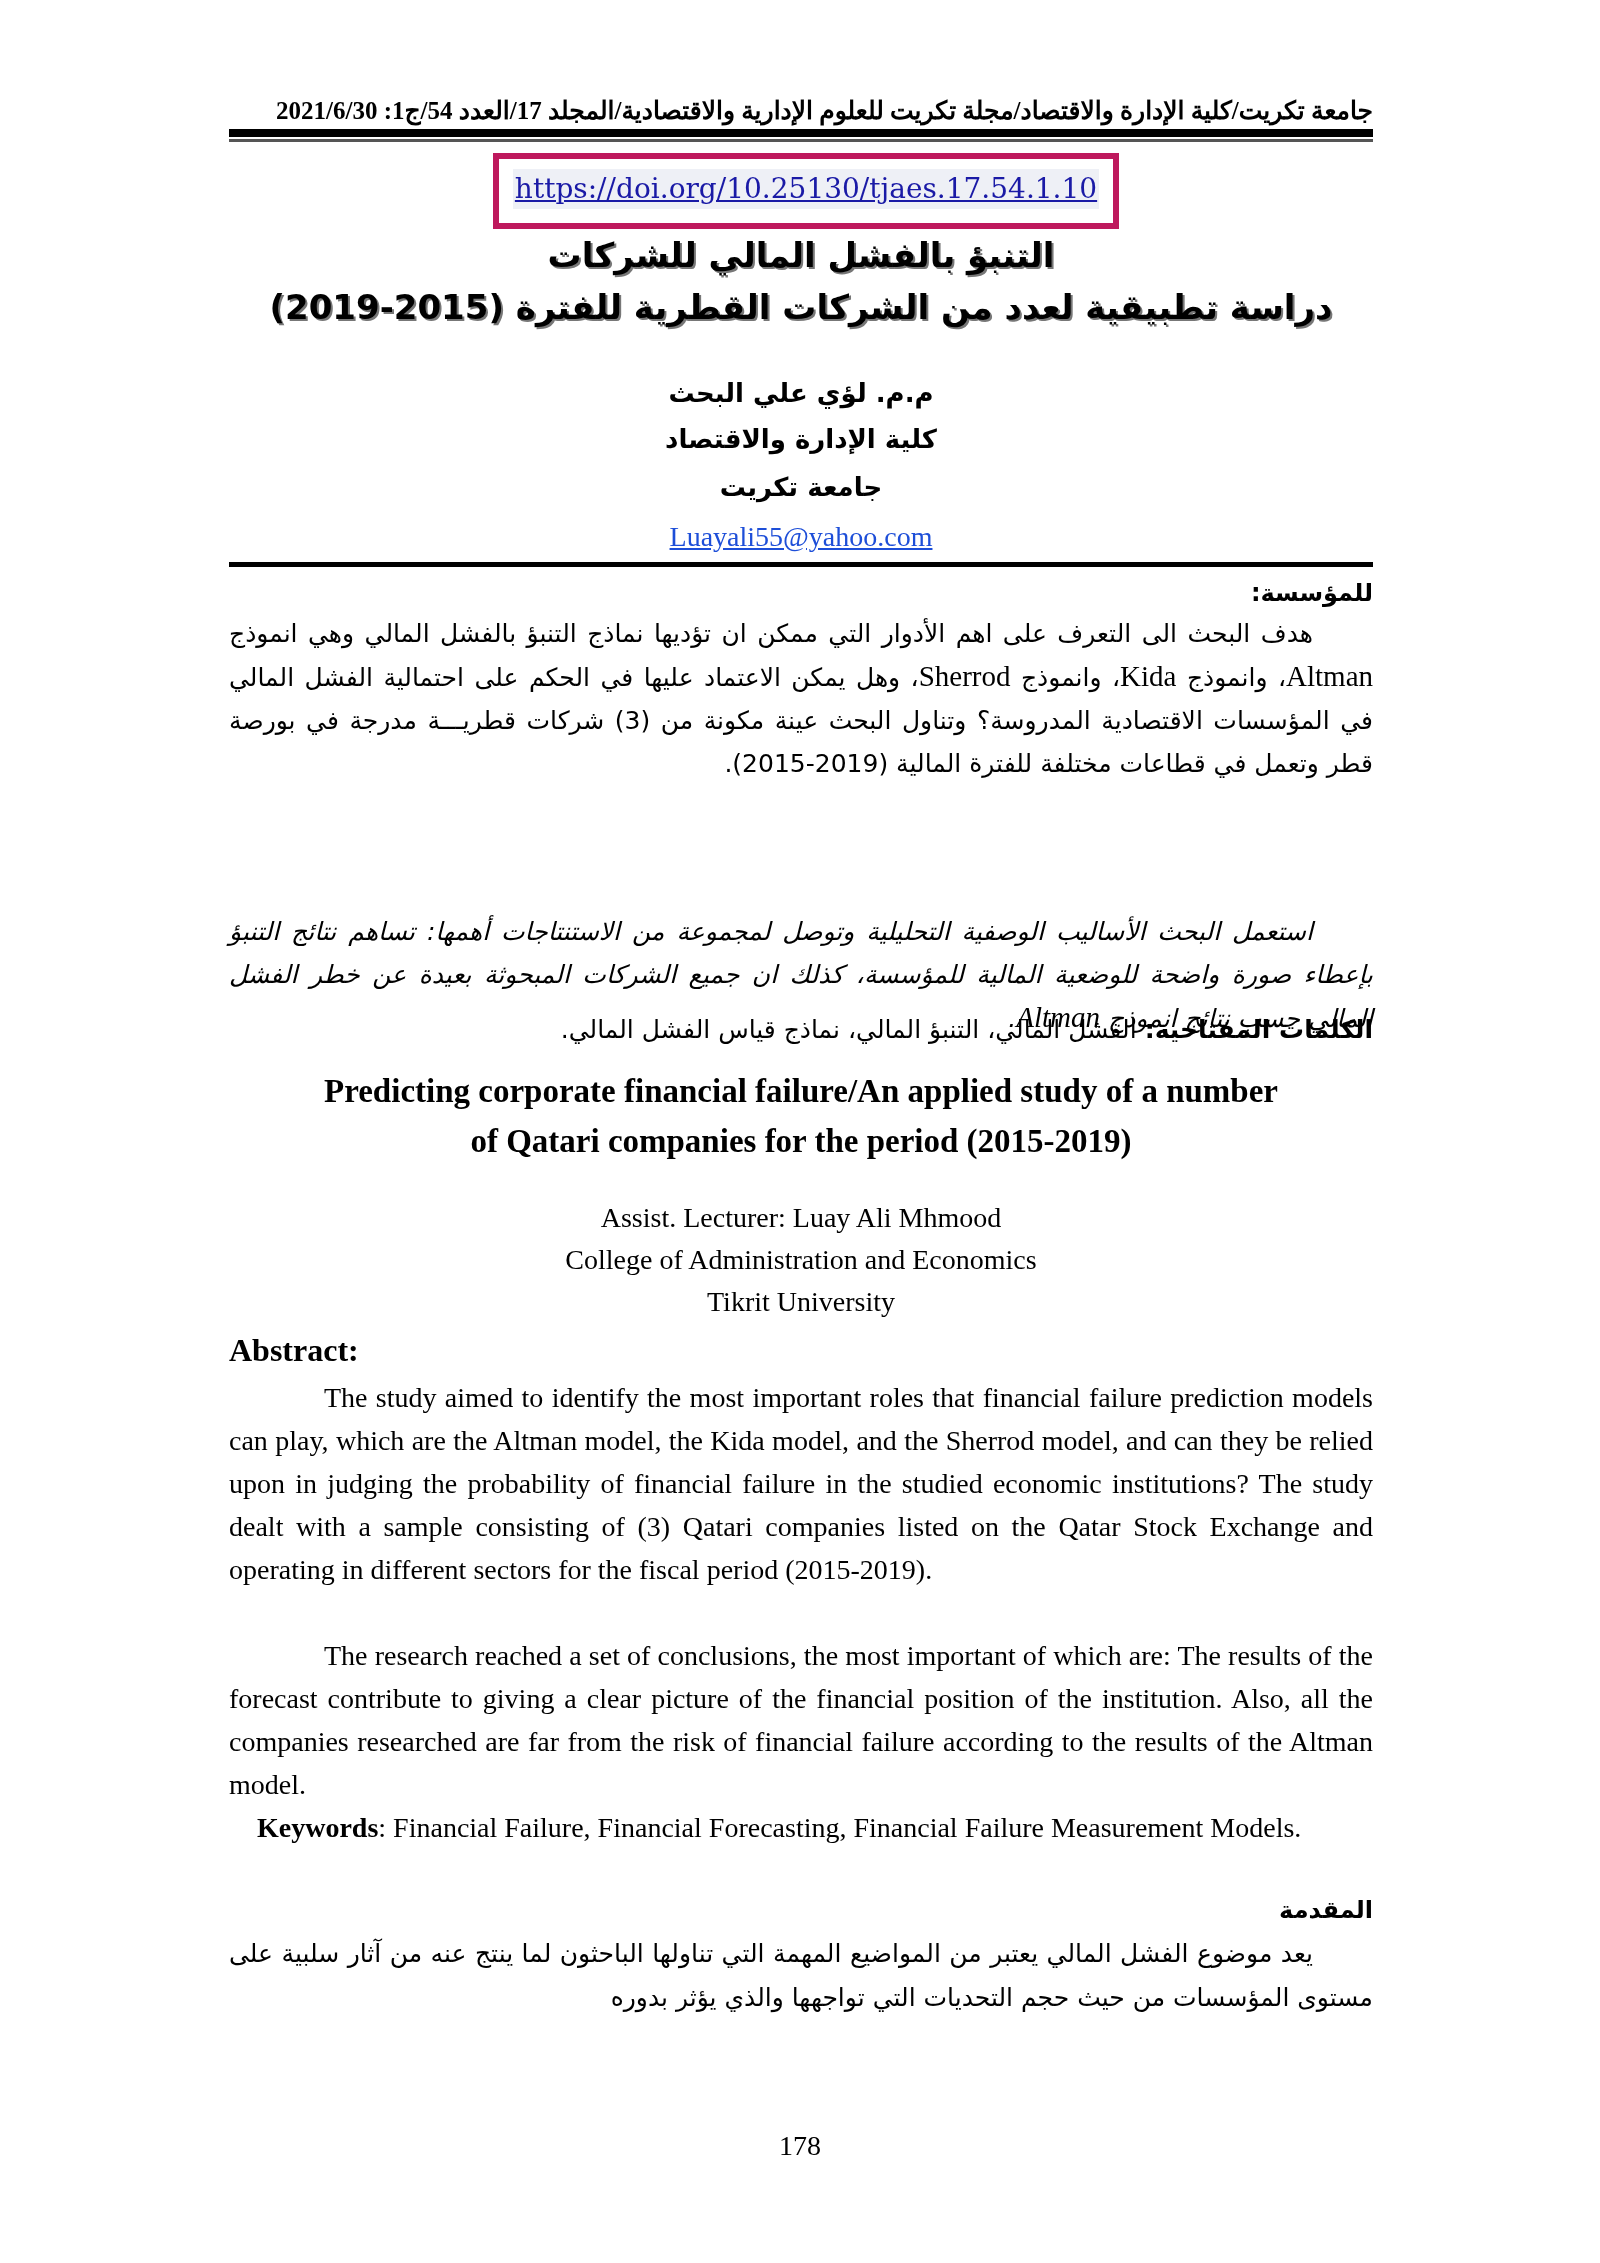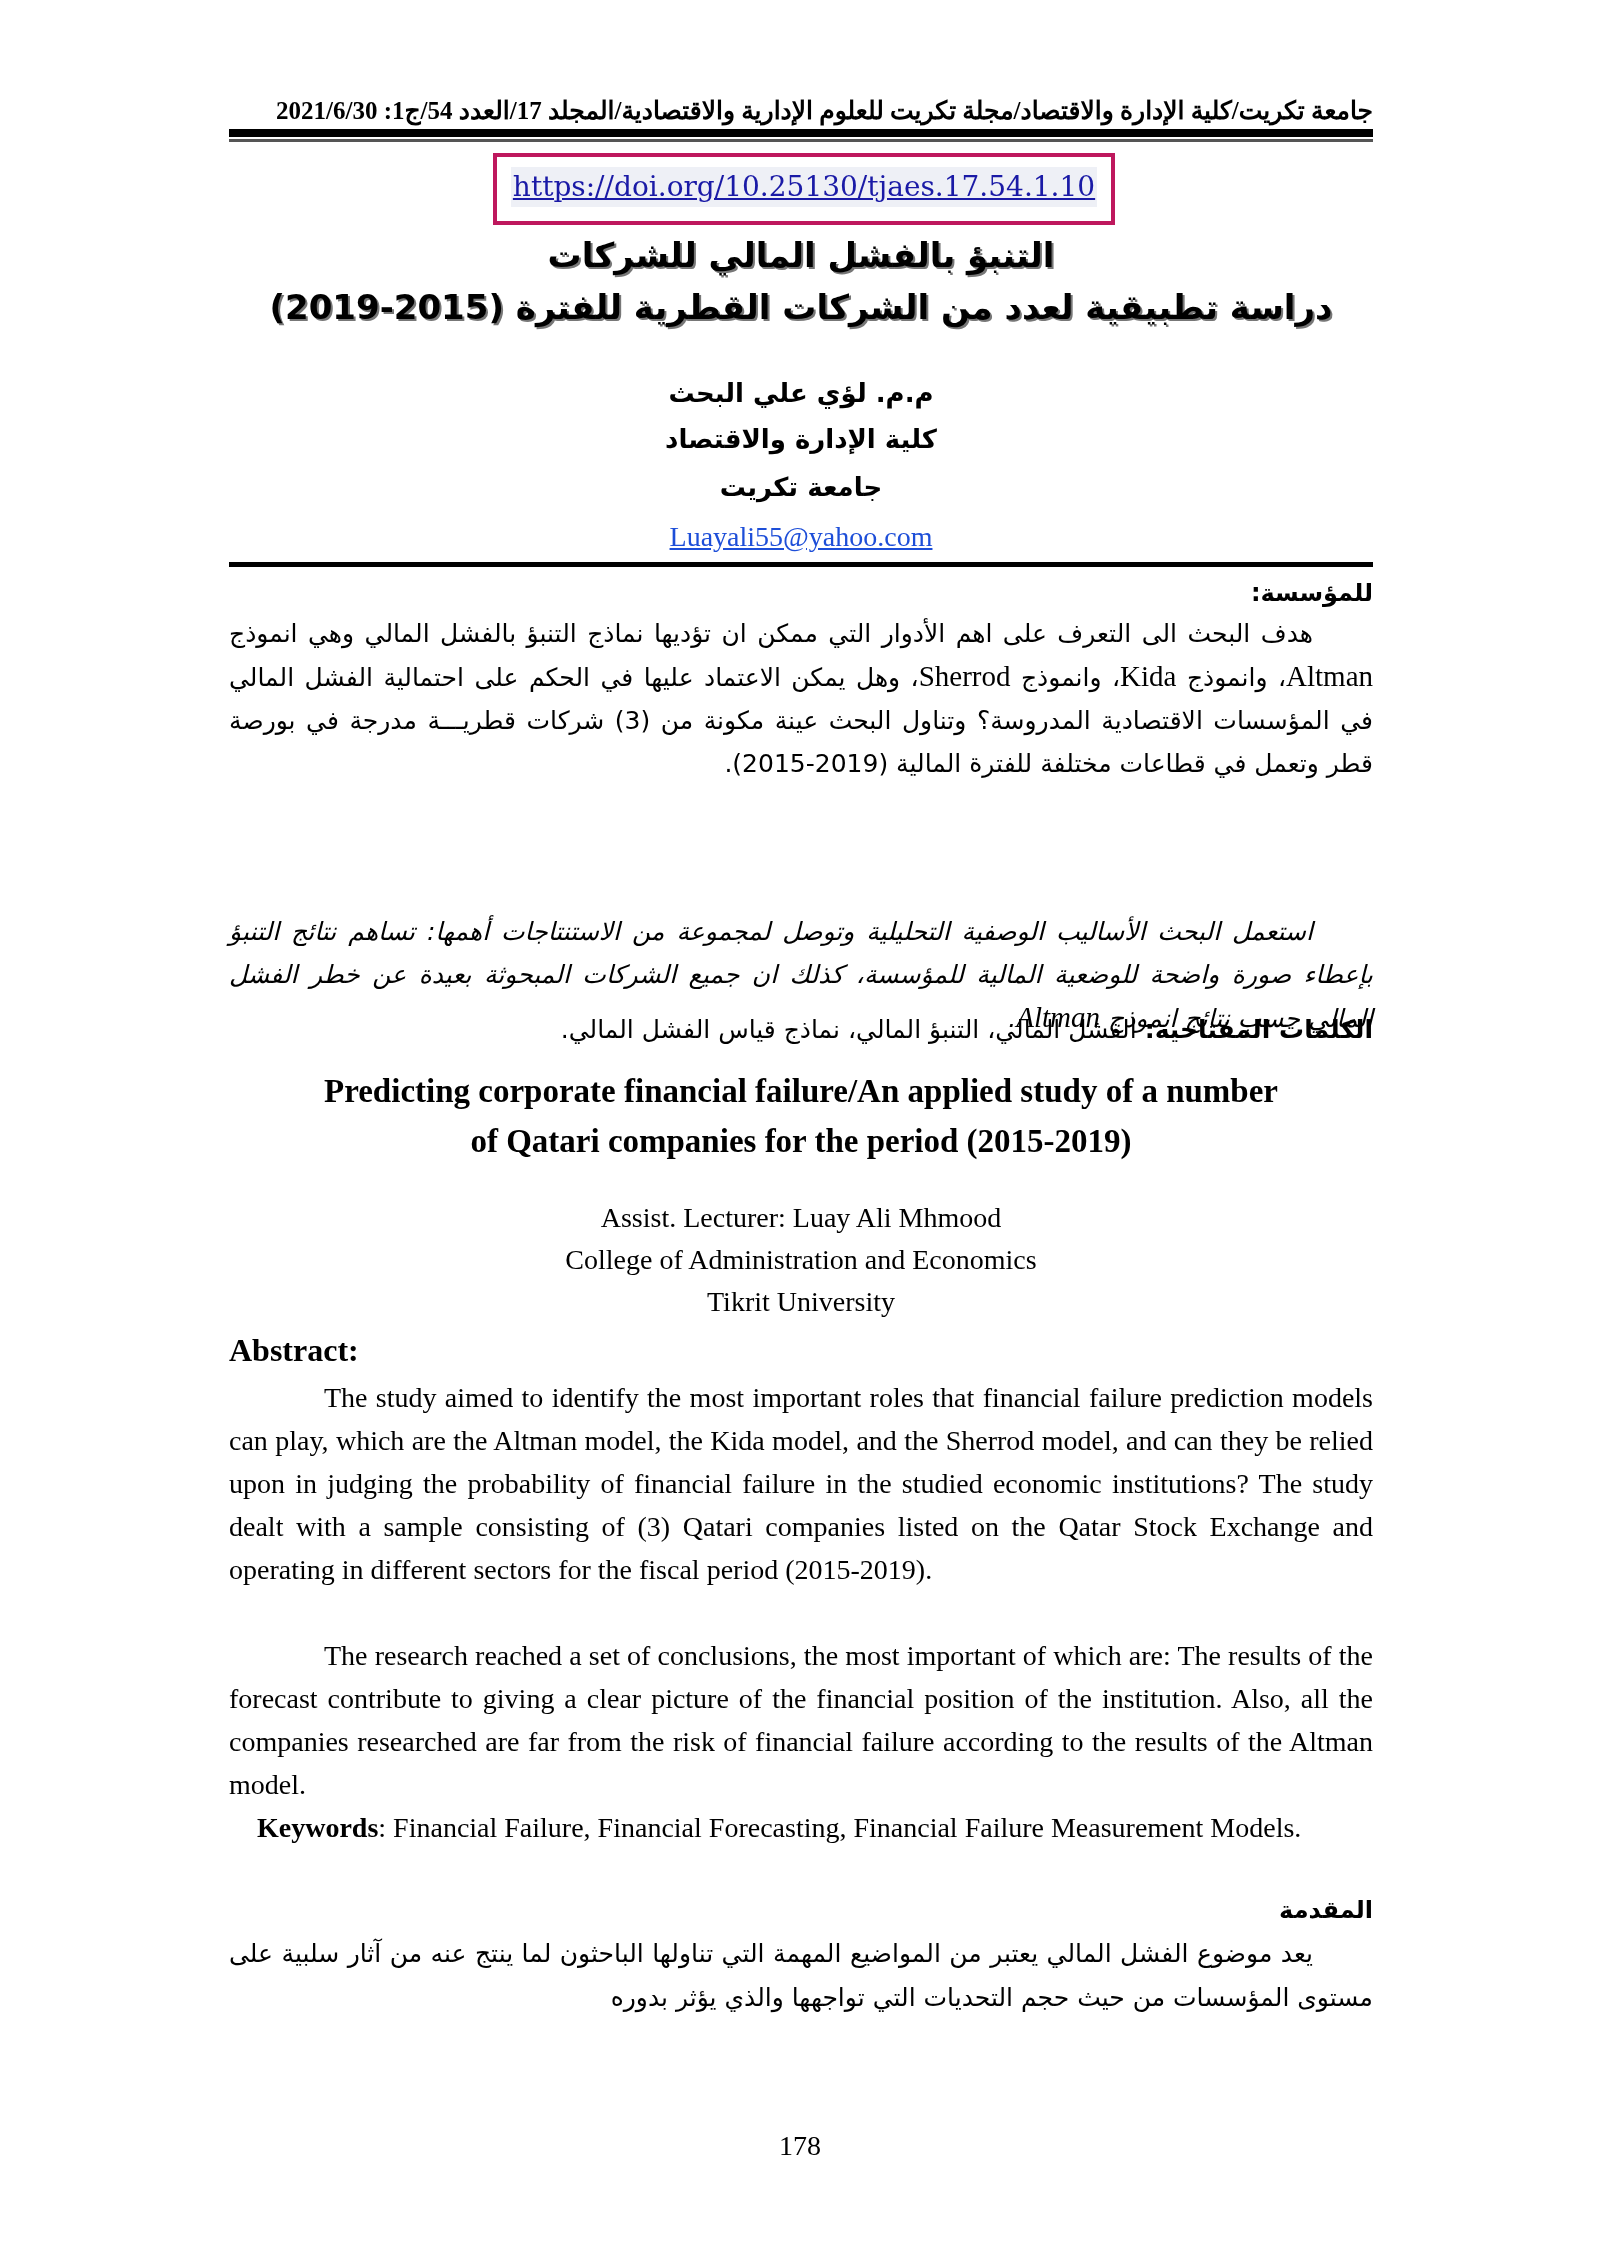--- a/index.html
+++ b/index.html
@@ -10,21 +10,21 @@
     position: absolute; left: 229px; width: 1144px; top: 96px;
     text-align: right; direction: rtl;
     font-family: "Liberation Serif", serif; font-weight: bold; font-size: 25px; line-height: 30px;
     white-space: nowrap;
   }
   .head-rule-thick { position: absolute; left: 229px; width: 1144px; top: 129px; height: 8px; background: #000; }
   .head-rule-thin { position: absolute; left: 229px; width: 1144px; top: 139px; height: 3px; background: #555; }
 
   .doi-box {
     position: absolute; left: 493px; top: 153px; width: 614px; height: 64px;
-    border: 4px solid #be185d; box-sizing: content-box; text-align: center;
+    border: 6px solid #be185d; box-sizing: content-box; text-align: center;
   }
   .doi-link {
     display: inline-block; margin-top: 10px;
     font-family: "DejaVu Serif", serif; font-size: 28px; line-height: 40px;
     color: #1a1aa6; text-decoration: underline; background: #eef0f6; padding: 0 2px;
   }
 
   .ar-title {
     position: absolute; left: 229px; width: 1144px; text-align: center; direction: rtl;
     font-family: "DejaVu Sans", sans-serif; font-weight: bold; font-size: 34px;

